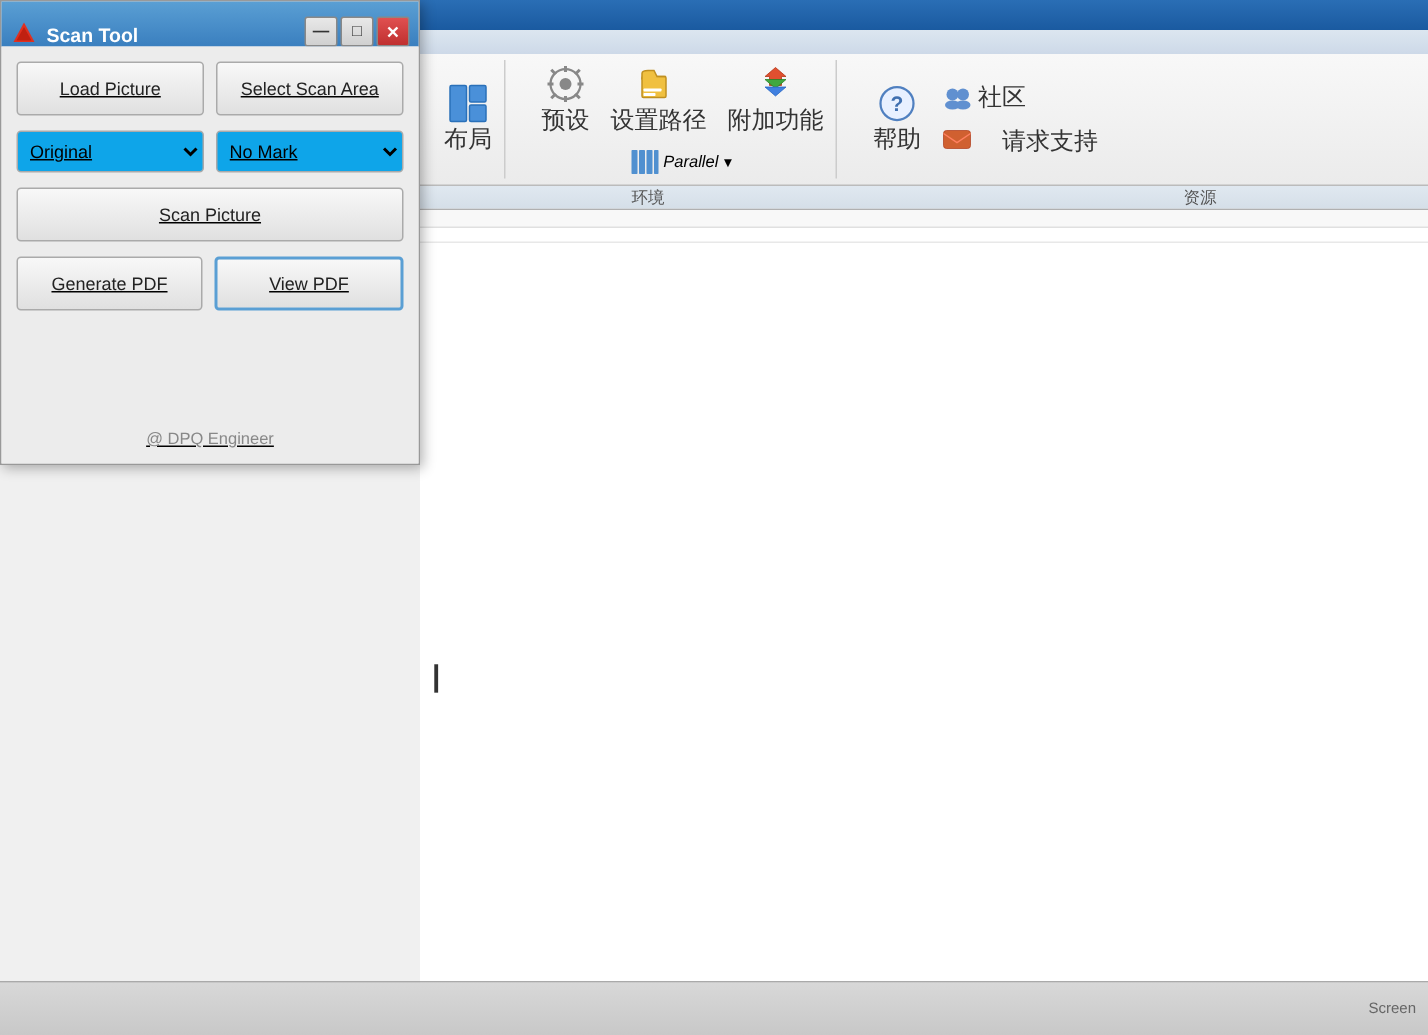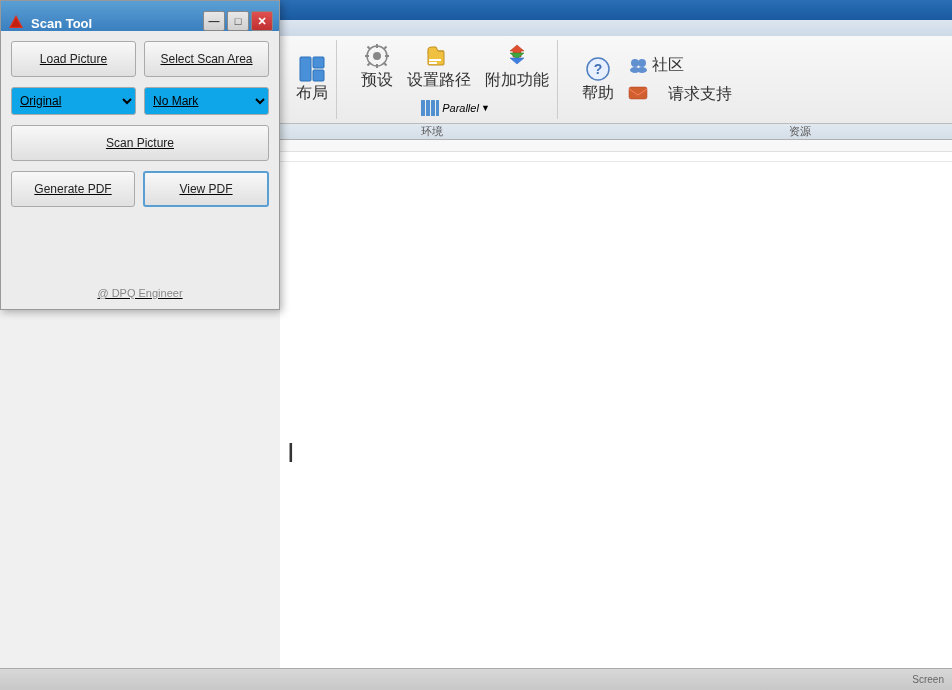--- a/index.html
+++ b/index.html
@@ -270,21 +270,21 @@
       margin-top: auto;
       padding-top: 4px;
     }
 
     
     .status-bar {
       position: absolute;
       bottom: 0;
       left: 0;
       right: 0;
-      height: 22px;
+      height: 36px;
       background: linear-gradient(to bottom, #d8d8d8, #c8c8c8);
       border-top: 1px solid #aaa;
       display: flex;
       align-items: center;
       padding: 0 8px;
       font-size: 10px;
       color: #555;
     }
 
     .status-right {

